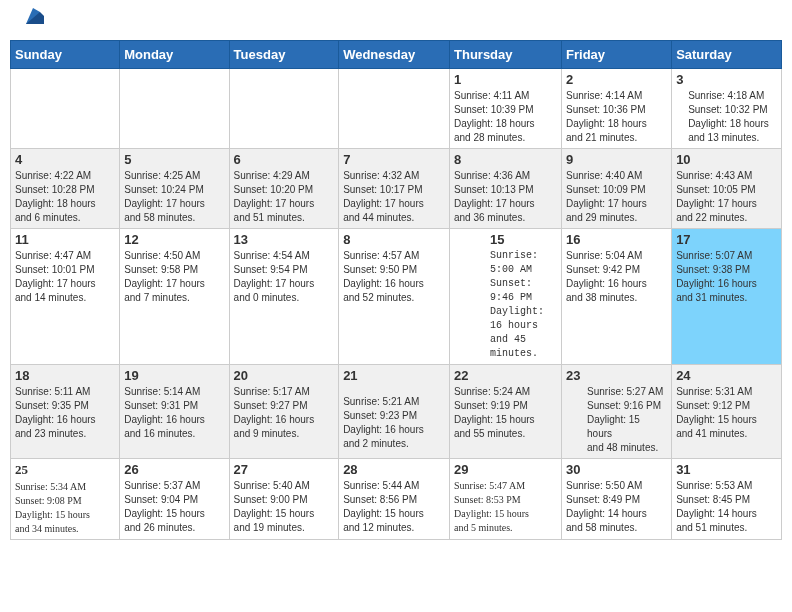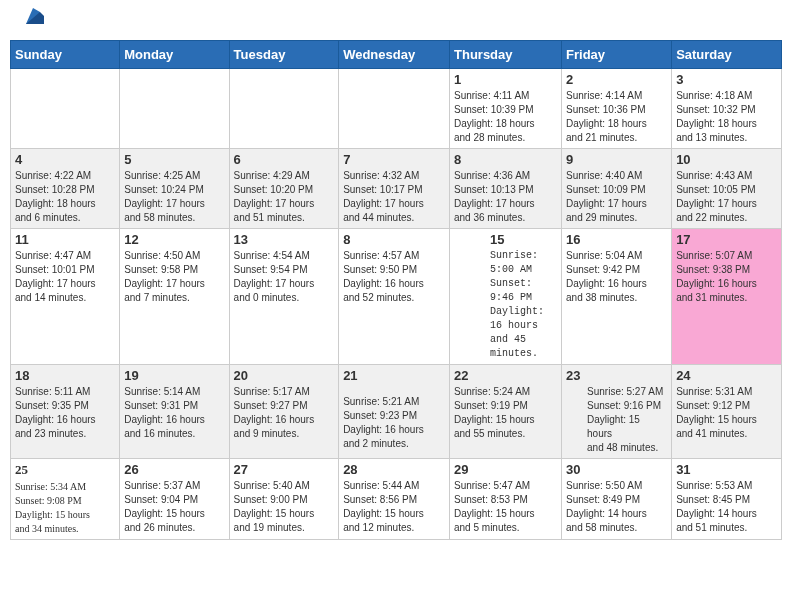--- a/index.html
+++ b/index.html
@@ -147,21 +147,21 @@
         </td>
         <td style="background: rgb(255, 255, 255);">
           <span class="day-number">2</span>
           <div class="day-info" style="white-space: pre-line;">Sunrise: 4:14 AM
 Sunset: 10:36 PM
 Daylight: 18 hours
 and 21 minutes.</div>
         </td>
         <td style="background: rgb(255, 255, 255);">
           <span class="day-number">3</span>
-          <div class="day-info" style="white-space: pre-line;">Sunrise: 4:18 AM
+          <div class="day-info" style="white-space: pre-line; margin-left: 12px;">Sunrise: 4:18 AM
 Sunset: 10:32 PM
 Daylight: 18 hours
 and 13 minutes.</div>
         </td>
       </tr>
       <tr>
         <td style="background: rgb(240, 240, 240);">
           <span class="day-number">4</span>
           <div class="day-info" style="white-space: pre-line;">Sunrise: 4:22 AM
 Sunset: 10:28 PM
@@ -247,21 +247,21 @@
 Daylight: 16 hours
 and 45 minutes.</div>
         </td>
         <td style="background: rgb(255, 255, 255);">
           <span class="day-number">16</span>
           <div class="day-info" style="white-space: pre-line;">Sunrise: 5:04 AM
 Sunset: 9:42 PM
 Daylight: 16 hours
 and 38 minutes.</div>
         </td>
-        <td style="background: #f9a8d4;">
+        <td style="background: #7dd3fc;">
           <span class="day-number">17</span>
           <div class="day-info" style="white-space: pre-line;">Sunrise: 5:07 AM
 Sunset: 9:38 PM
 Daylight: 16 hours
 and 31 minutes.</div>
         </td>
       </tr>
       <tr>
         <td style="background: rgb(240, 240, 240);">
           <span class="day-number">18</span>
@@ -337,21 +337,21 @@
         </td>
         <td style="background: rgb(255, 255, 255);">
           <span class="day-number">28</span>
           <div class="day-info" style="white-space: pre-line;">Sunrise: 5:44 AM
 Sunset: 8:56 PM
 Daylight: 15 hours
 and 12 minutes.</div>
         </td>
         <td style="background: rgb(255, 255, 255);">
           <span class="day-number">29</span>
-          <div class="day-info" style="white-space: pre-line;">Sunrise: 5:47 AM
+          <div class="day-info" style="white-space: pre-line; font-family: Liberation Serif, serif;">Sunrise: 5:47 AM
 Sunset: 8:53 PM
 Daylight: 15 hours
 and 5 minutes.</div>
         </td>
         <td style="background: rgb(255, 255, 255);">
           <span class="day-number">30</span>
           <div class="day-info" style="white-space: pre-line;">Sunrise: 5:50 AM
 Sunset: 8:49 PM
 Daylight: 14 hours
 and 58 minutes.</div>

